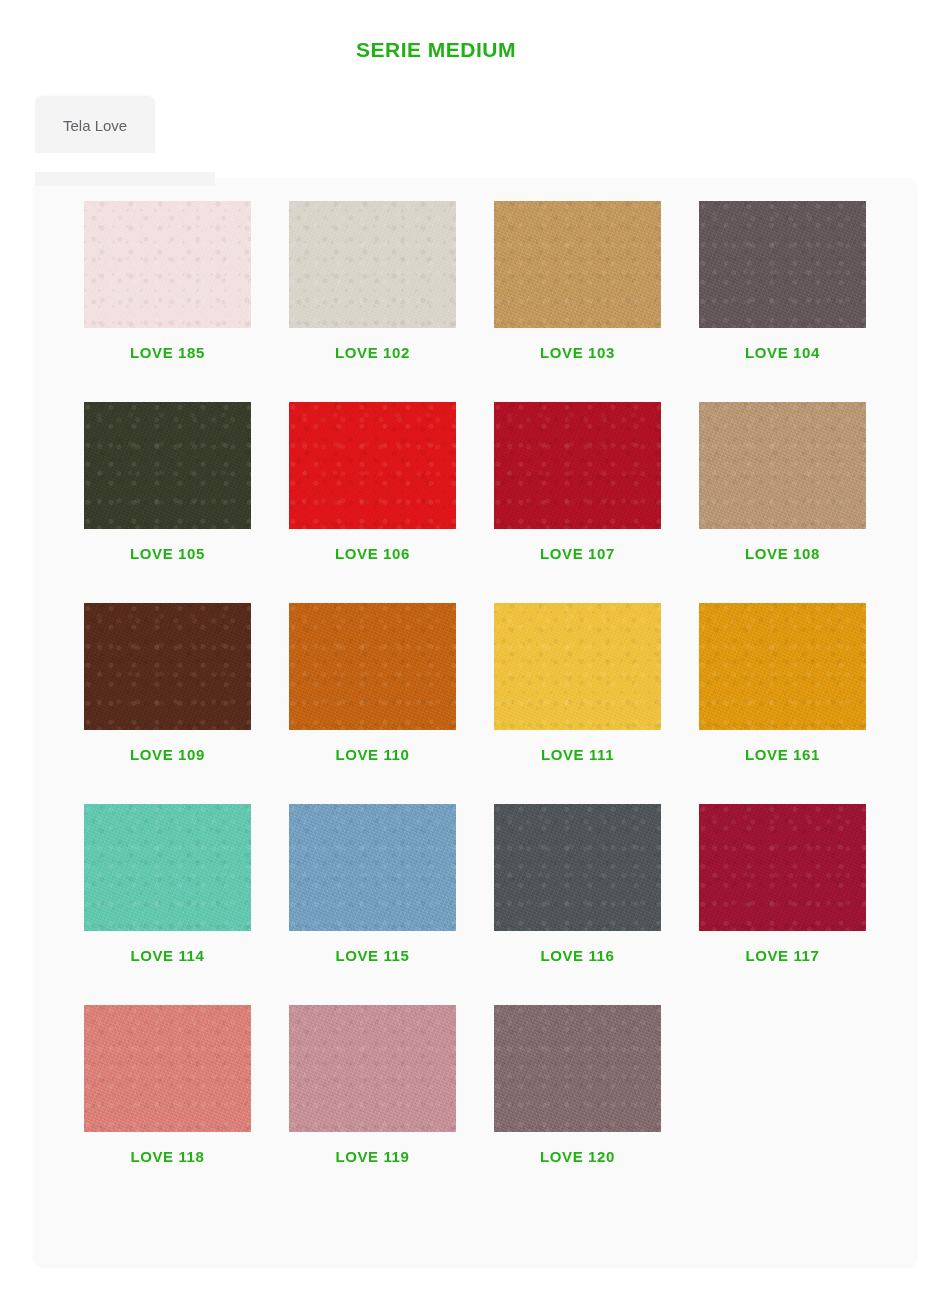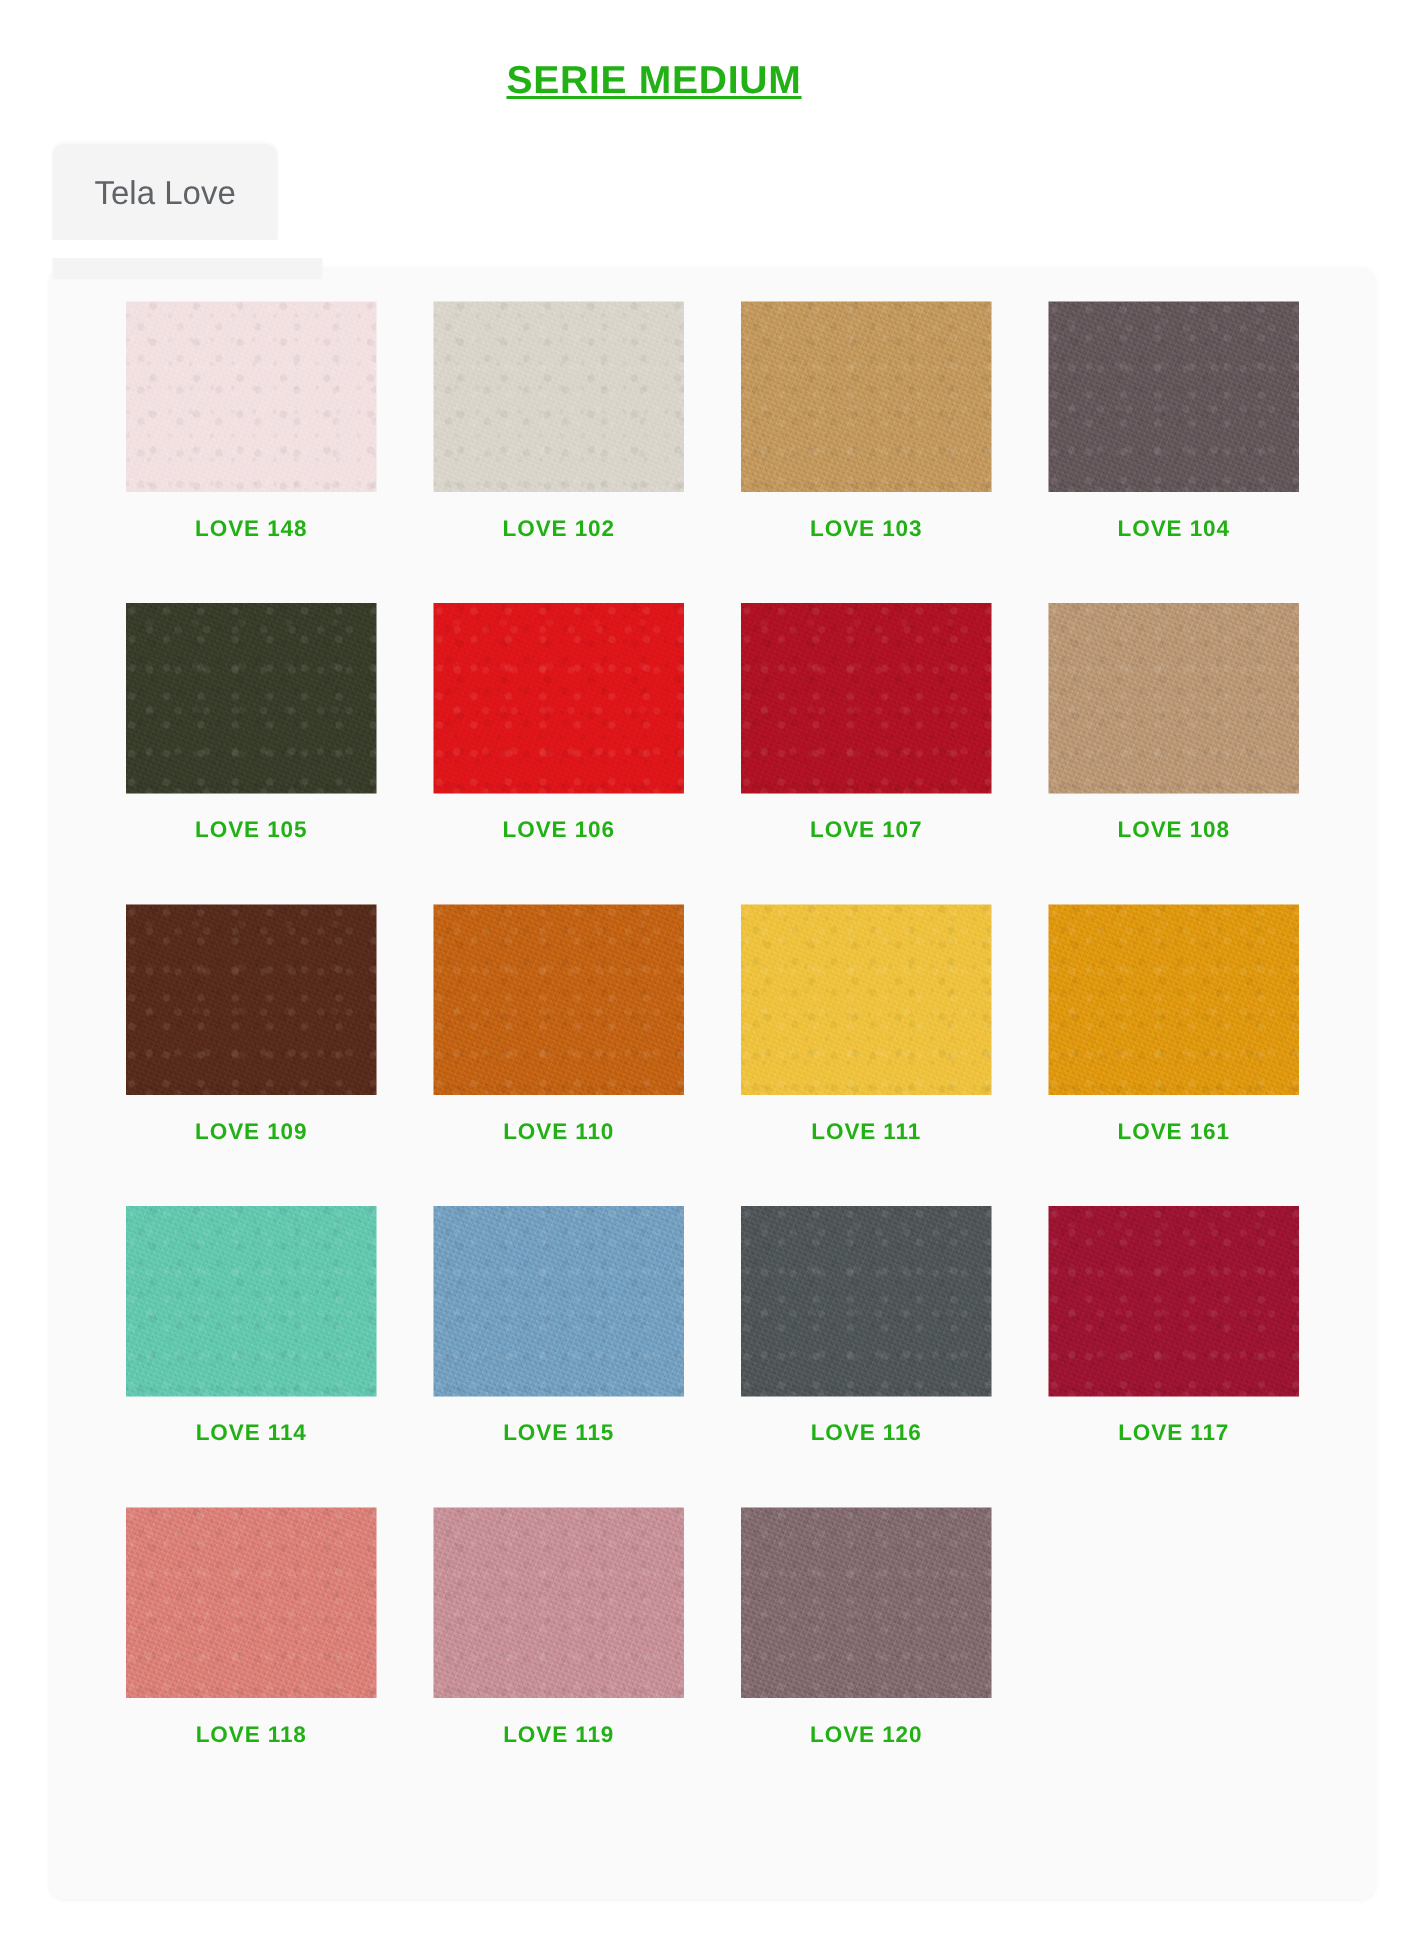--- a/index.html
+++ b/index.html
@@ -14,41 +14,40 @@
     overflow: hidden;
     position: relative;
   }
 
   .page-title {
     position: absolute;
     top: 38px;
     left: 0;
     width: 872px;
     text-align: center;
-    font-size: 26px;
+    font-size: 21px;
     font-weight: bold;
     letter-spacing: 0.5px;
     color: #22b115;
     font-family: "Liberation Sans", sans-serif;
-    text-decoration: underline;
   }
 
   .tabs-row {
     position: absolute;
     top: 96px;
     left: 35px;
     display: flex;
     align-items: flex-end;
     z-index: 3;
   }
   .tab {
     background: #f4f4f4;
     border-radius: 8px 8px 0 0;
     padding: 22px 28px 20px 28px;
-    font-size: 22px;
+    font-size: 15px;
     color: #5f6368;
     font-weight: 400;
     line-height: 1;
     box-shadow: 0 -1px 2px rgba(0,0,0,0.03);
   }
   .tab.active {
     background: #f4f4f4;
   }
 
   .card {
@@ -141,21 +140,21 @@
 
 <div class="card"></div>
 <div class="tab-merge"></div>
 
 <div class="grid" id="swatch-grid">
     <div class="swatch-cell">
       <div class="swatch" style="background-color: rgb(242, 223, 224);">
         <div class="tex"></div>
         <div class="tex2"></div>
       </div>
-      <div class="swatch-label">LOVE 148</div>
+      <div class="swatch-label">LOVE 185</div>
     </div>
     <div class="swatch-cell">
       <div class="swatch" style="background-color: rgb(216, 211, 200);">
         <div class="tex"></div>
         <div class="tex2"></div>
       </div>
       <div class="swatch-label">LOVE 102</div>
     </div>
     <div class="swatch-cell">
       <div class="swatch" style="background-color: rgb(191, 147, 89);">

